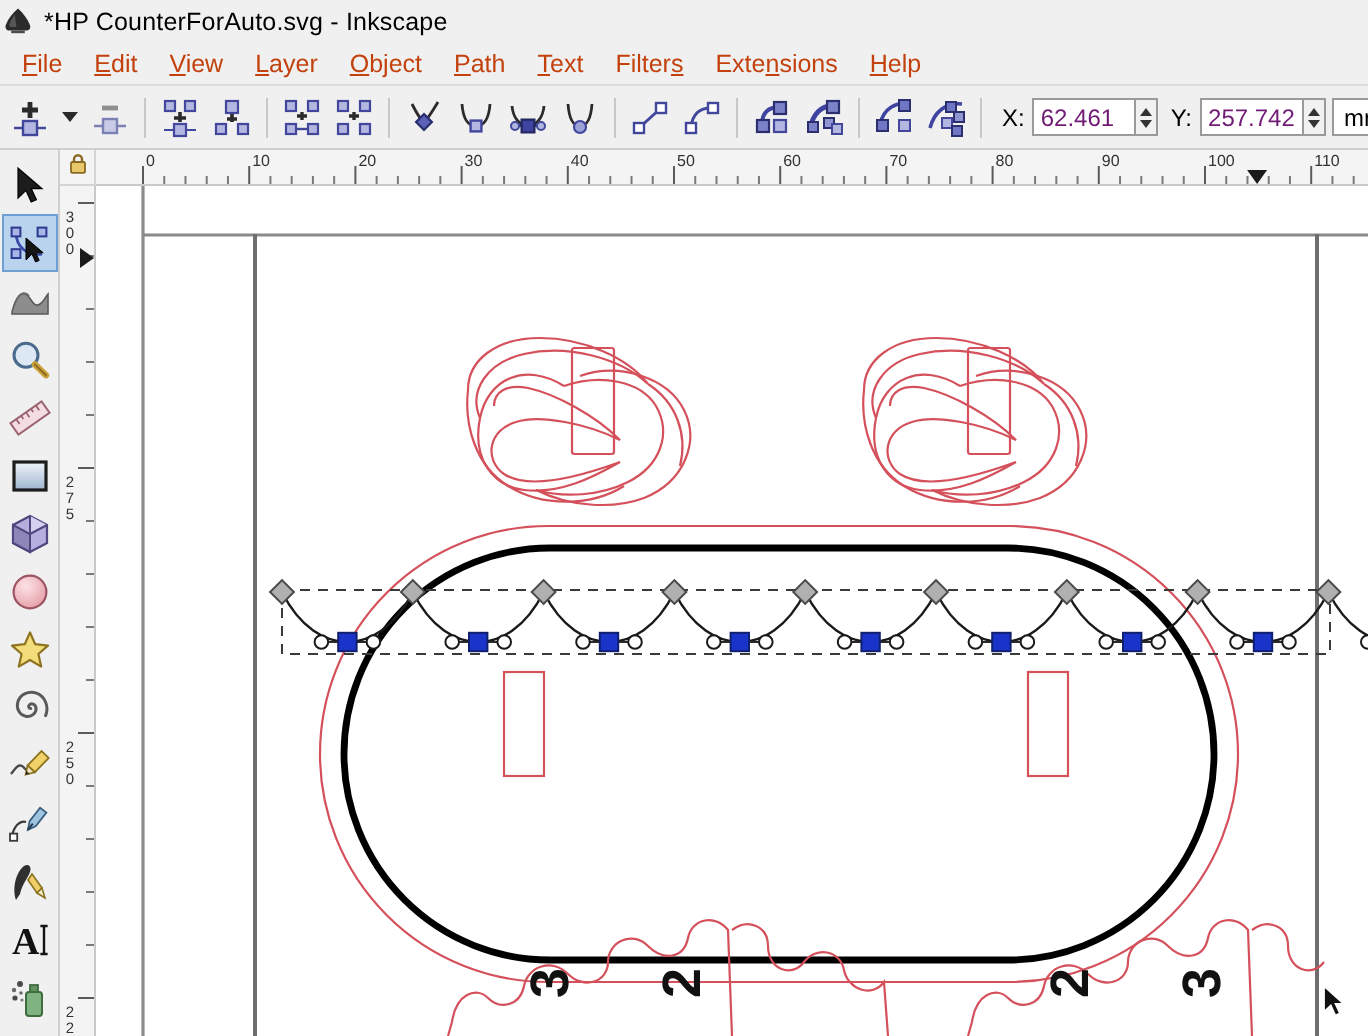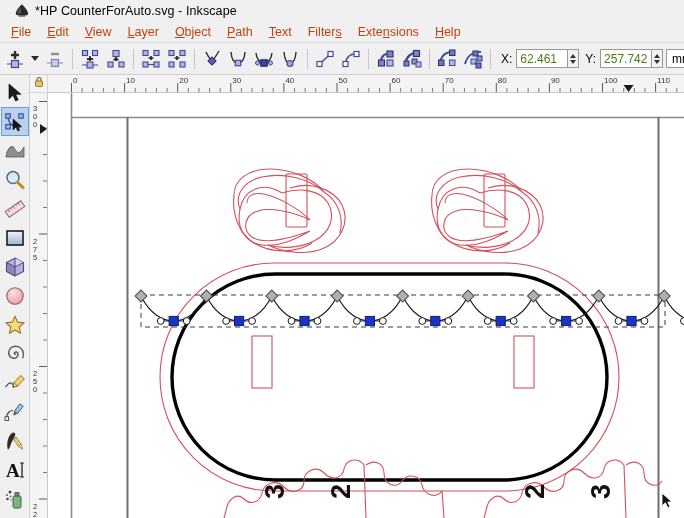--- a/index.html
+++ b/index.html
@@ -9,21 +9,21 @@
     font-size:12px;
     background:#f0f0f0;
     color:#000;
     -webkit-font-smoothing:antialiased;
   }
   #app { position:relative; width:684px; height:518px; background:#f0f0f0; }
 
   
   .titlebar {
     position:absolute; left:0; top:0; width:684px; height:21px;
-    background:#f0f0f0; display:flex; align-items:center; padding-left:14px;
+    background:#f0f0f0; display:flex; align-items:center; padding-left:1px;
   }
   .titlebar .app-icon { width:16px; height:16px; position:relative; margin-right:5px; flex:none; }
   .titlebar .title { font-size:12.5px; color:#000; white-space:nowrap; letter-spacing:0.1px; }
 
   
   .menubar {
     position:absolute; left:0; top:21px; width:684px; height:22px;
     background:#f0f0f0; display:flex; align-items:center; padding-left:3px;
     border-bottom:1px solid #dcdcdc;
   }
@@ -45,21 +45,21 @@
   .tb-sep { width:1px; height:20px; background:#c8c8c8; margin:0 4px; flex:none; }
   .tb-arrow { width:14px; height:26px; flex:none; display:flex; align-items:center; justify-content:center; }
   .tb-arrow::after {
     content:""; border-left:4px solid transparent; border-right:4px solid transparent;
     border-top:5px solid #2a2a2a;
   }
   .tb-label { font-size:12px; margin:0 4px 0 6px; flex:none; }
   .spin-wrap { position:relative; display:flex; align-items:center; flex:none; }
   .spin-field {
     width:52px; height:19px; border:1px solid #9a9a9a; background:#fff;
-    font-family:"Liberation Sans", sans-serif; font-size:12px; padding:0 3px; color:#4d7c0f;
+    font-family:"Liberation Sans", sans-serif; font-size:12px; padding:0 3px; color:#701a75;
     text-align:left; outline:none;
   }
   .spin-btns {
     width:11px; height:19px; border:1px solid #9a9a9a; border-left:none; background:#f2f2f2;
     display:flex; flex-direction:column; justify-content:center; align-items:center;
   }
   .spin-btns i { display:block; width:0; height:0; margin:1px 0; }
   .spin-btns i.up { border-left:3px solid transparent; border-right:3px solid transparent; border-bottom:4px solid #333; }
   .spin-btns i.dn { border-left:3px solid transparent; border-right:3px solid transparent; border-top:4px solid #333; }
   .unit-combo {

